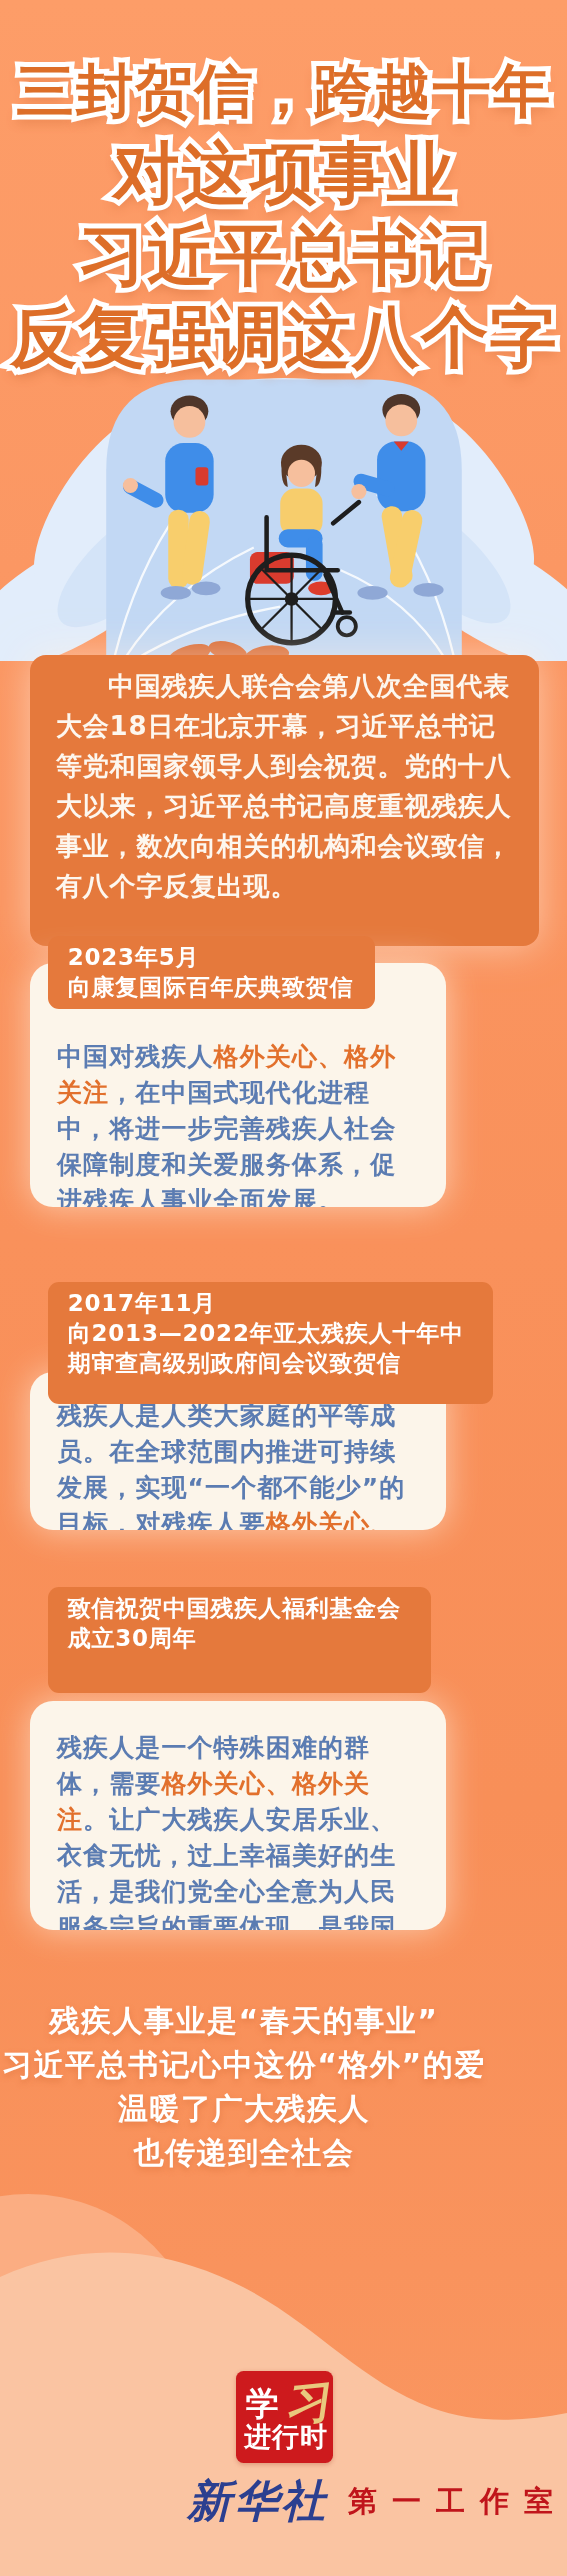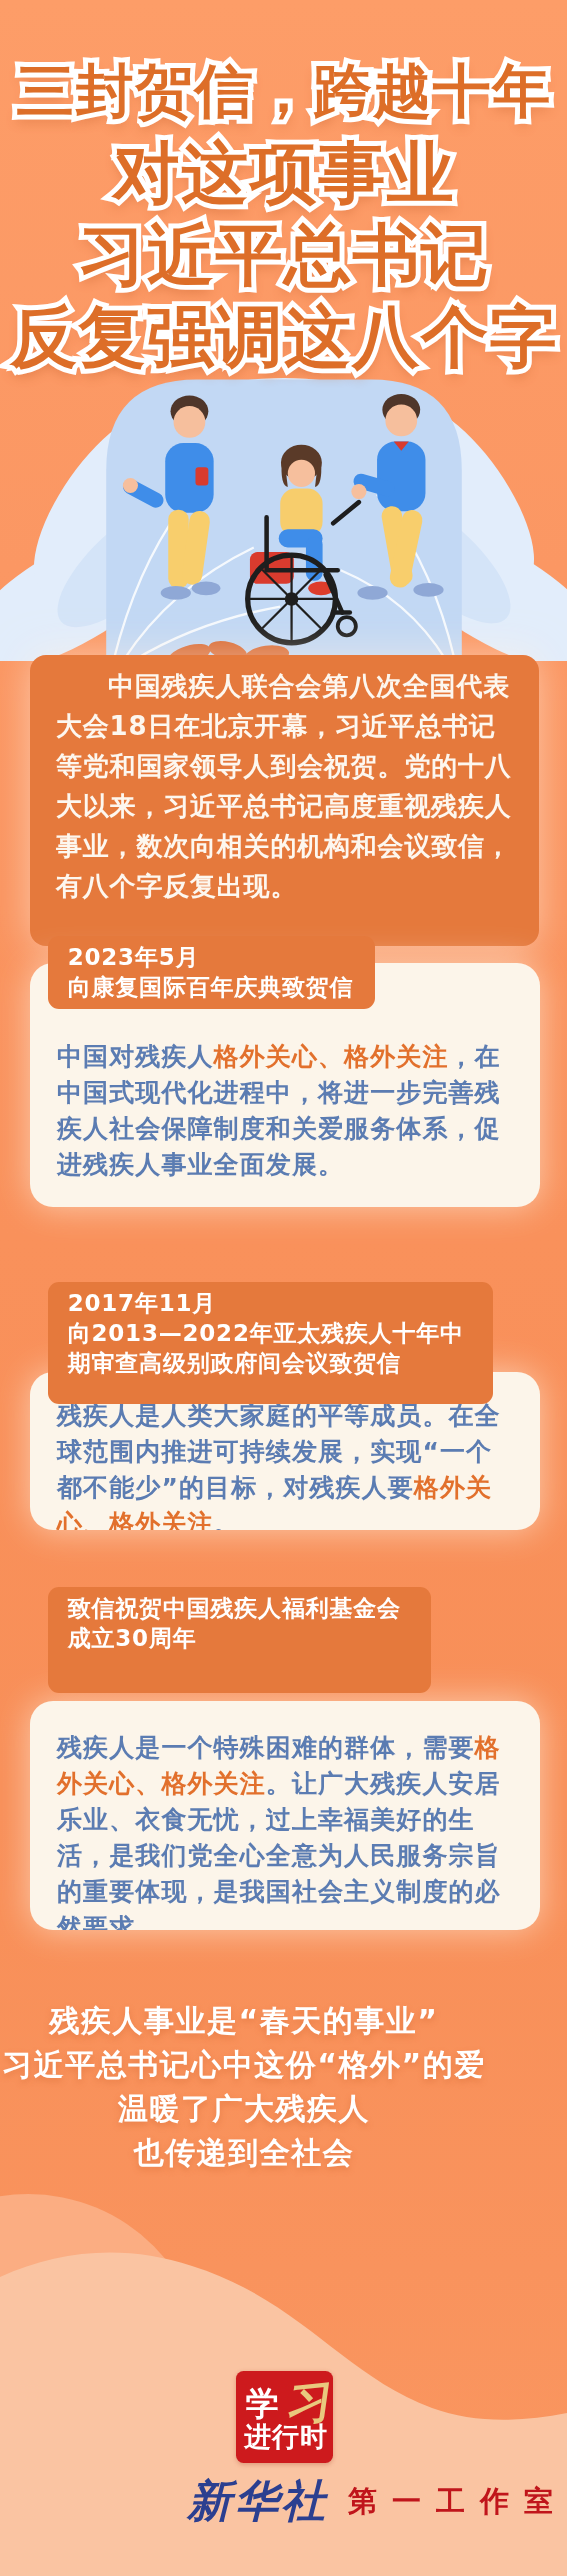--- a/index.html
+++ b/index.html
@@ -31,21 +31,21 @@
   
   .card-tab{
     position:absolute;left:48px;box-sizing:border-box;background:#E5793C;border-radius:11px;
     color:#FFFFFF;font-size:23px;line-height:30px;padding:6px 19.7px;overflow:hidden;z-index:4;
     letter-spacing:0.8px;
   }
   .tab1{top:936px;width:327px;height:73px;}
   .tab2{top:1282px;width:445px;height:122px;}
   .tab3{top:1587px;width:383px;height:106px;}
   .card{
-    position:absolute;left:30px;width:510px;box-sizing:border-box;background:#FCF5EA;border-radius:23px;
+    position:absolute;left:30px;width:416px;box-sizing:border-box;background:#FCF5EA;border-radius:23px;
     overflow:hidden;z-index:3;box-shadow:0 0 35px rgba(255,243,230,0.6);
   }
   .card1{top:963px;height:244px;padding:76px 27px 0;}
   .card2{top:1372px;height:158px;padding:26px 27px 0;}
   .card3{top:1701px;height:229px;padding:29px 27px 0;}
   .card-text{margin:0;font-size:25px;line-height:36px;color:#5B7CB2;letter-spacing:1.1px;}
   .card-text .hl{color:#E2702C;}
   
   .closing{
     position:absolute;top:1999px;left:0;width:488px;text-align:center;z-index:2;

